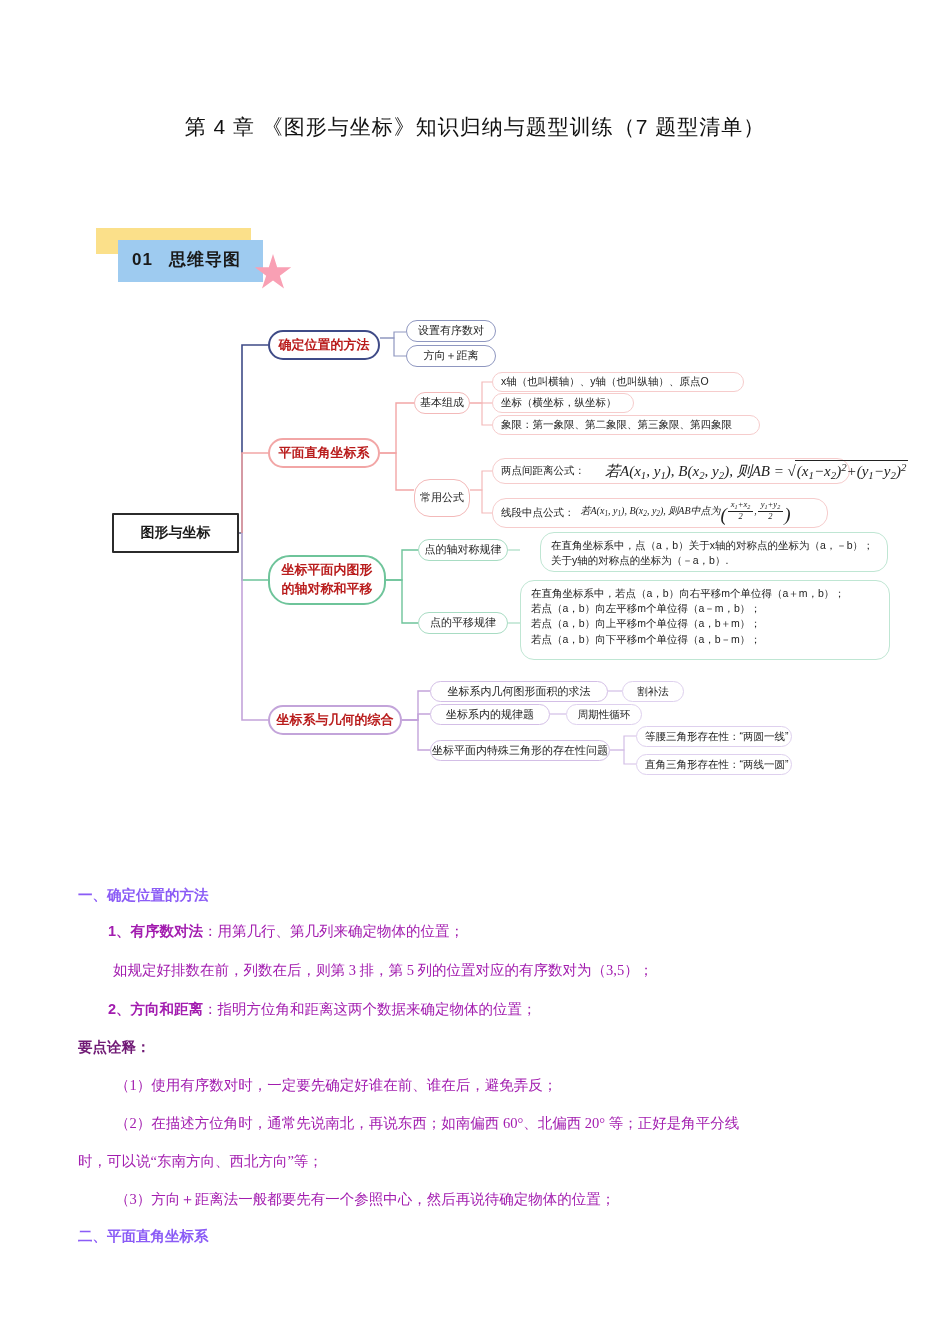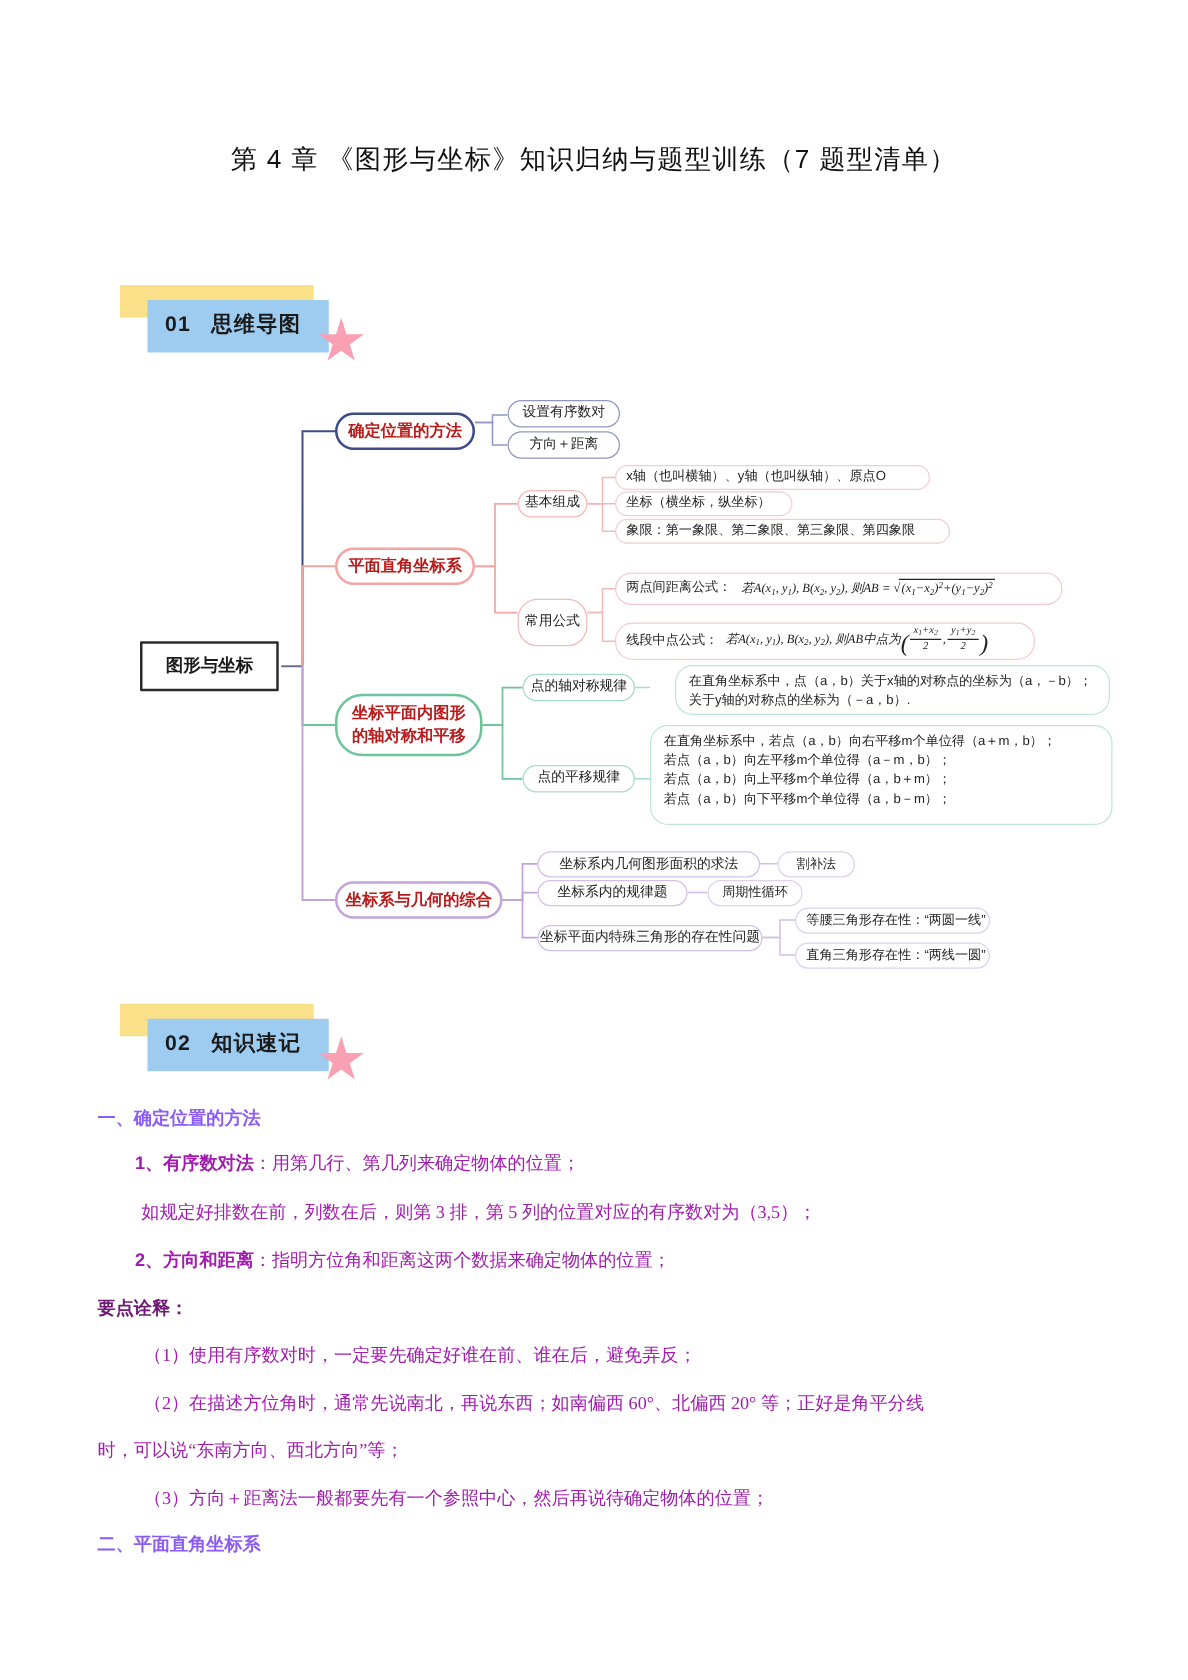--- a/index.html
+++ b/index.html
@@ -163,21 +163,21 @@
       <path d="M242,215 L242,402 L268,402" stroke="#c3a4da" stroke-width="1.6" fill="none"></path>
       <path d="M402,402 L418,402 L418,373 L430,373" stroke="#c3a4da" stroke-width="1.4" fill="none"></path>
       <path d="M402,402 L418,402 L418,396 L430,396" stroke="#c3a4da" stroke-width="1.4" fill="none"></path>
       <path d="M402,402 L418,402 L418,432 L430,432" stroke="#c3a4da" stroke-width="1.4" fill="none"></path>
       <path d="M608,373 L622,373" stroke="#d3bee6" stroke-width="1.2" fill="none"></path>
       <path d="M550,396 L566,396" stroke="#d3bee6" stroke-width="1.2" fill="none"></path>
       <path d="M610,432 L624,432 L624,418 L636,418" stroke="#d3bee6" stroke-width="1.2" fill="none"></path>
       <path d="M610,432 L624,432 L624,446 L636,446" stroke="#d3bee6" stroke-width="1.2" fill="none"></path>
     </svg>
 
-    <div class="node root" style="left:112px;top:195px;width:111px;height:40px;align-items:center;">
+    <div class="node root" style="left:112px;top:195px;width:127px;height:40px;align-items:center;">
       <span>图形与坐标</span>
     </div>
 
     <div class="node branch b1" style="left:268px;top:12px;width:112px;height:30px;">
       <span>确定位置的方法</span>
     </div>
     <div class="node sub s1" style="left:406px;top:2px;width:90px;height:22px;">
       <span>设置有序数对</span>
     </div>
     <div class="node sub s1" style="left:406px;top:27px;width:90px;height:22px;">
@@ -199,21 +199,21 @@
     </div>
     <div class="node leaf l2" style="left:492px;top:75px;width:142px;height:20px;">
       <span>坐标（横坐标，纵坐标）</span>
     </div>
     <div class="node leaf l2" style="left:492px;top:97px;width:268px;height:20px;">
       <span>象限：第一象限、第二象限、第三象限、第四象限</span>
     </div>
 
     <div class="node leaf l2" style="left:492px;top:140px;width:358px;height:26px;">
       <span>两点间距离公式：</span>
-      <span class="mi" style="margin-left:8px;font-size:10px;text-align:center;">
+      <span class="mi" style="margin-left:20px;font-size:15px;text-align:center;">
         若<i>A</i>(<i>x</i><span class="sub-i">1</span>,&nbsp;<i>y</i><span class="sub-i">1</span>),&nbsp;<i>B</i>(<i>x</i><span class="sub-i">2</span>,&nbsp;<i>y</i><span class="sub-i">2</span>),&nbsp;则<i>AB</i>&nbsp;=&nbsp;√<span class="radical">(<i>x</i><span class="sub-i">1</span>−<i>x</i><span class="sub-i">2</span>)<span class="sup-i">2</span>+(<i>y</i><span class="sub-i">1</span>−<i>y</i><span class="sub-i">2</span>)<span class="sup-i">2</span></span>
       </span>
     </div>
     <div class="node leaf l2" style="left:492px;top:180px;width:336px;height:30px;">
       <span>线段中点公式：</span>
       <span class="mi" style="margin-left:6px;font-size:10px;">
         若<i>A</i>(<i>x</i><span class="sub-i">1</span>,&nbsp;<i>y</i><span class="sub-i">1</span>),&nbsp;<i>B</i>(<i>x</i><span class="sub-i">2</span>,&nbsp;<i>y</i><span class="sub-i">2</span>),&nbsp;则<i>AB</i>中点为<span class="bigparen">(</span><span class="frac"><span class="num"><i>x</i><span class="sub-i">1</span>+<i>x</i><span class="sub-i">2</span></span><span class="den">2</span></span>,<span class="frac"><span class="num"><i>y</i><span class="sub-i">1</span>+<i>y</i><span class="sub-i">2</span></span><span class="den">2</span></span><span class="bigparen">)</span>
       </span>
     </div>
 
@@ -259,28 +259,20 @@
       <span>周期性循环</span>
     </div>
     <div class="node leaf l4" style="left:636px;top:408px;width:156px;height:21px;">
       <span>等腰三角形存在性：“两圆一线”</span>
     </div>
     <div class="node leaf l4" style="left:636px;top:436px;width:156px;height:21px;">
       <span>直角三角形存在性：“两线一圆”</span>
     </div>
   </div>
 
-  <div class="section-badge" style="left:88px;top:803px;width:220px;">
-    <div class="sb-yellow"></div>
-    <div class="sb-blue"></div>
-    <div class="sb-text">
-      <span class="sb-num">02</span><span>知识速记</span>
-    </div>
-    <div class="sb-star"></div>
-  </div>
 
   <div class="body-text">
 
     <div class="bt-line hd-blue" style="position:absolute;left:78px;top:8px;">一、确定位置的方法</div>
 
     <div class="bt-line" style="position:absolute;left:108px;top:44px;">
       <span class="bold-cn">1、有序数对法</span><span>：用第几行、第几列来确定物体的位置；</span>
     </div>
 
     <div class="bt-line" style="position:absolute;left:113px;top:83px;">如规定好排数在前，列数在后，则第 3 排，第 5 列的位置对应的有序数对为（3,5）；</div>

